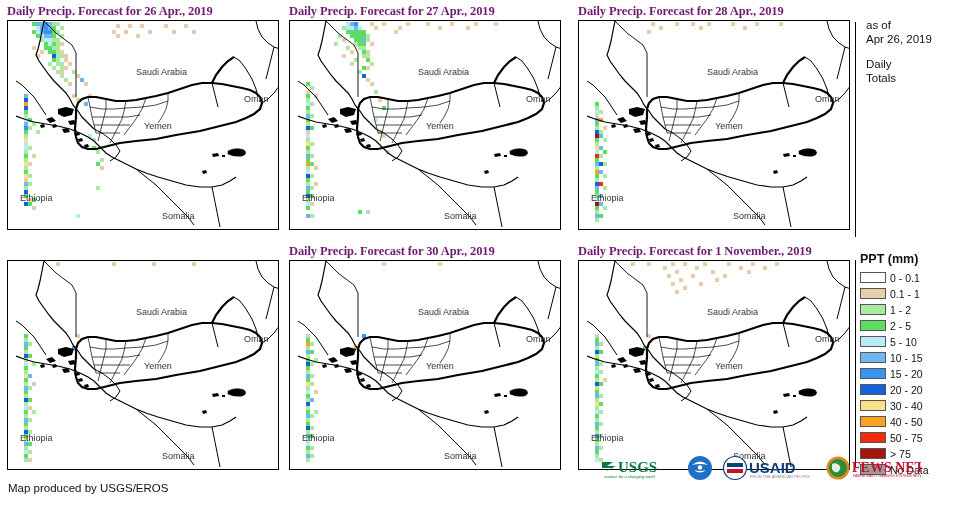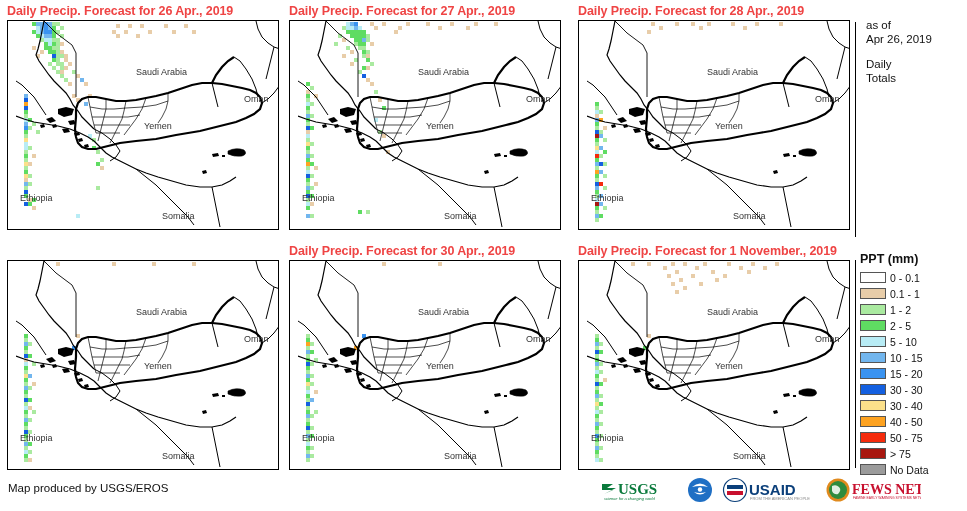--- a/index.html
+++ b/index.html
@@ -9,22 +9,22 @@
     font-family:"Liberation Sans", sans-serif;
     overflow:hidden;
     position:relative;
   }
   .stage{position:absolute;left:0;top:0;width:967px;height:511px;}
 
   
   .panel{position:absolute;}
   .panel-title{
     position:absolute;left:0;top:0;
-    font-size:12.5px;font-weight:bold;color:#ef4444;
-    white-space:nowrap;letter-spacing:-0.1px;
+    font-size:12.5px;font-weight:bold;color:#701a75;
+    white-space:nowrap;letter-spacing:-0.1px;font-family:Liberation Serif, serif;
   }
   .panel-frame{
     position:absolute;left:0;top:16px;
     width:270px;height:208px;
     border:1px solid #000;
     background:#ffffff;
     overflow:hidden;
   }
   .maparea{position:absolute;left:0;top:0;width:270px;height:208px;margin-left:8px;}
   .maparea svg{position:absolute;left:0;top:0;}
@@ -55,21 +55,21 @@
 
   
   .vsep{position:absolute;left:855px;top:22px;width:1px;height:215px;background:#000;}
   .vsep2{position:absolute;left:855px;top:260px;width:1px;height:208px;background:#000;}
 
   
   .credit{
     position:absolute;left:8px;top:482px;
     font-size:11.5px;color:#111;
   }
-  .logos{position:absolute;left:600px;top:475px;height:30px;display:flex;align-items:center;gap:9px;text-align:center;}
+  .logos{position:absolute;left:600px;top:453px;height:30px;display:flex;align-items:center;gap:9px;text-align:center;}
   .logo{height:26px;display:flex;align-items:center;}
 </style>
 </head>
 <body>
 
 <div class="stage">
 
   <div id="panel-grid">
       <div class="panel" style="left: 7px; top: 4px; width: 272px; height: 226px;">
         <div class="panel-title">Daily Precip. Forecast for 26 Apr., 2019</div>
@@ -1040,21 +1040,21 @@
         <div class="legend-row">
           <div class="swatch" style="background: rgb(114, 182, 238);"></div>
           <div class="legend-label">10 - 15</div>
         </div>
         <div class="legend-row">
           <div class="swatch" style="background: rgb(58, 147, 240);"></div>
           <div class="legend-label">15 - 20</div>
         </div>
         <div class="legend-row">
           <div class="swatch" style="background: rgb(20, 96, 224);"></div>
-          <div class="legend-label">30 - 30</div>
+          <div class="legend-label">20 - 20</div>
         </div>
         <div class="legend-row">
           <div class="swatch" style="background: rgb(251, 224, 138);"></div>
           <div class="legend-label">30 - 40</div>
         </div>
         <div class="legend-row">
           <div class="swatch" style="background: rgb(253, 162, 32);"></div>
           <div class="legend-label">40 - 50</div>
         </div>
         <div class="legend-row">

